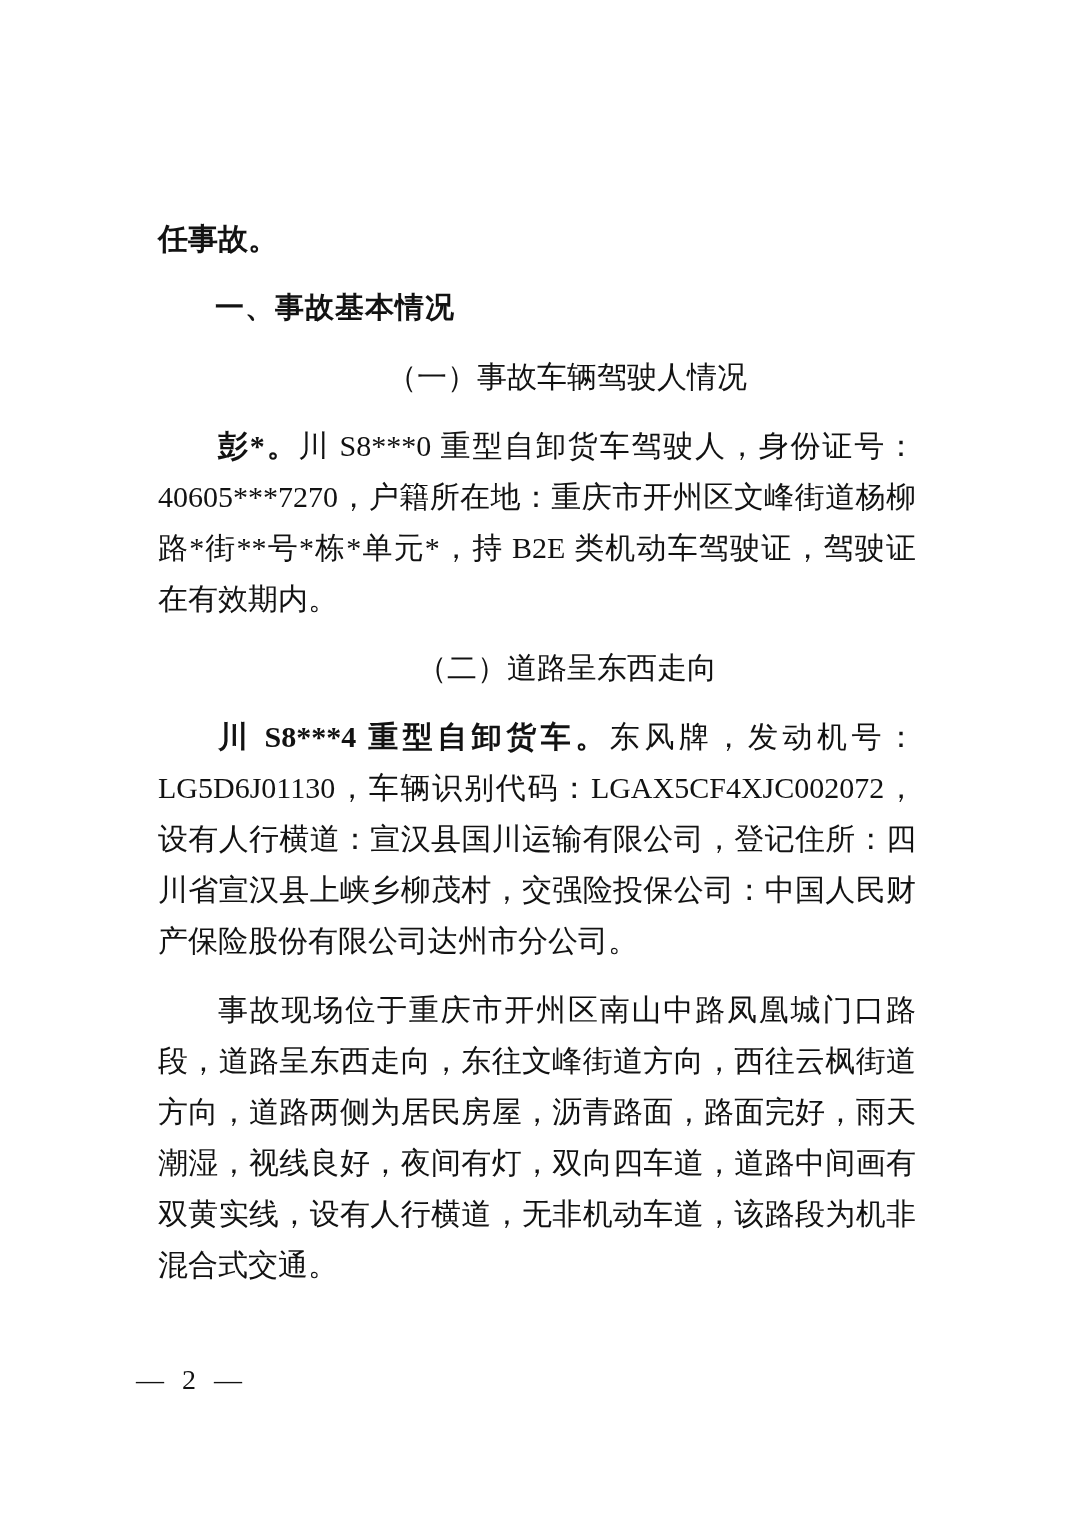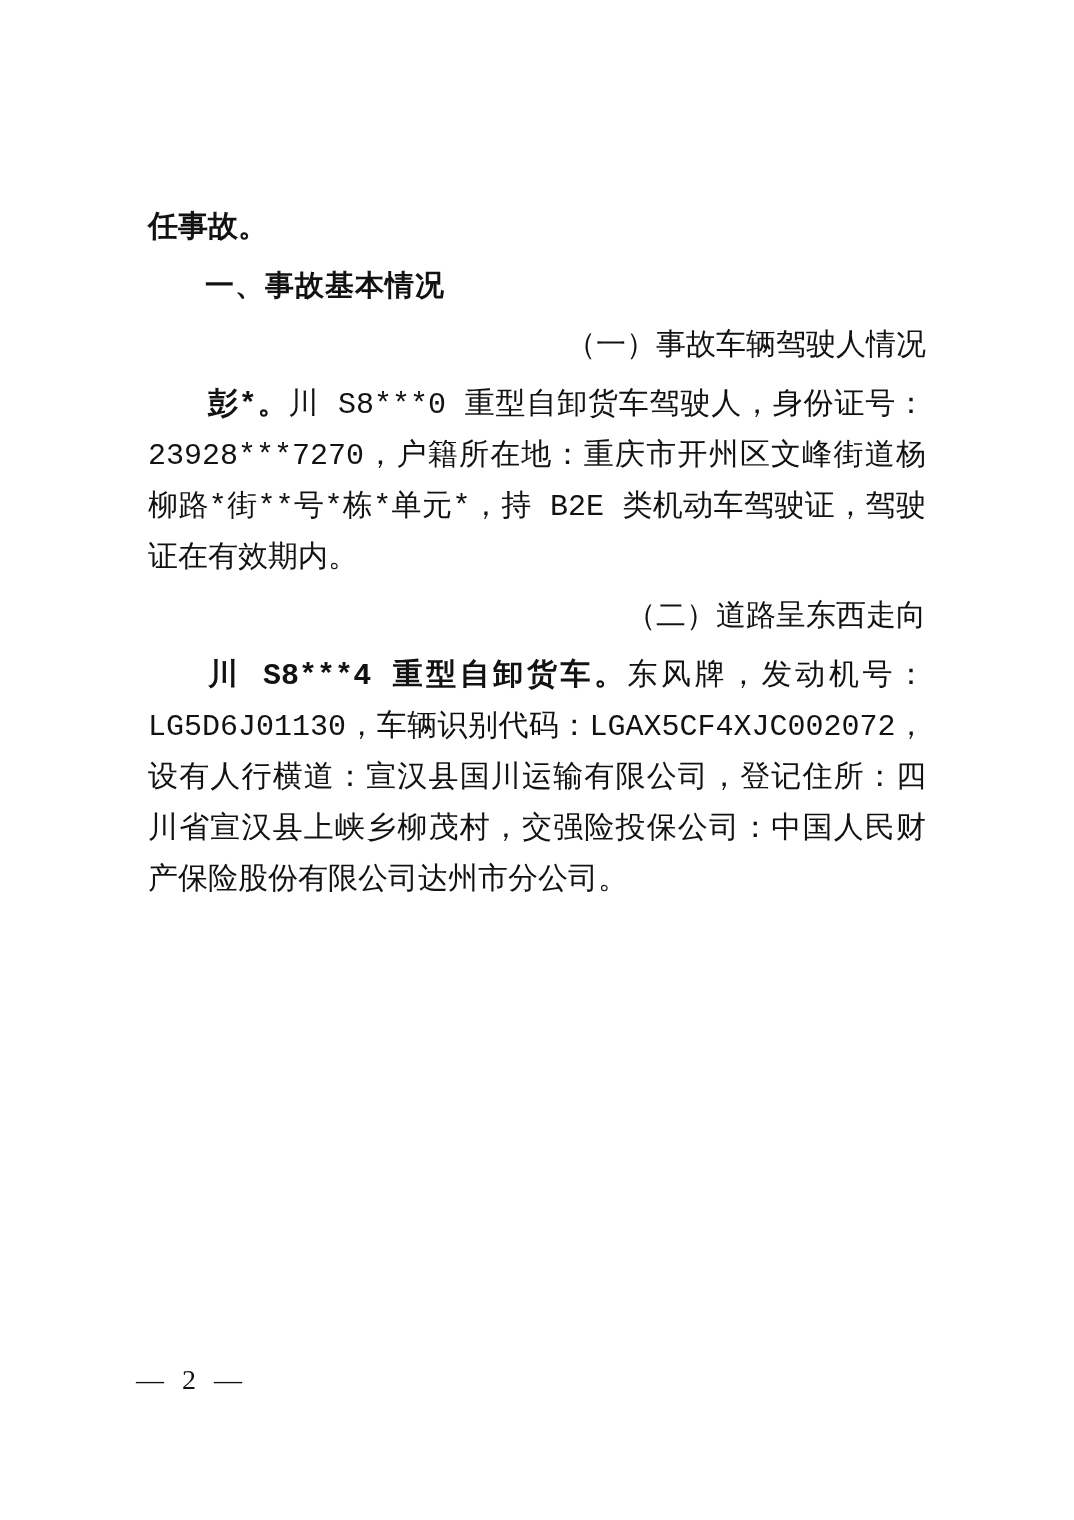--- a/index.html
+++ b/index.html
@@ -21,42 +21,41 @@
     top: 195px;
     width: 794px;
     font-family: "Liberation Serif", "DejaVu Serif", serif;
     font-size: 30px;
     line-height: 51px;
     text-align: justify;
     text-justify: inter-character;
     color: #121212;
   }
   .content p {
-    margin: 8px;
+    margin: 18px;
     padding: 0;
-    font-family: Liberation Mono, monospace;
   }
   
   .tail {
     font-weight: bold;
     text-align: left;
   }
   
   .h1 {
     font-family: "Liberation Sans", "DejaVu Sans", sans-serif;
     font-weight: bold;
     font-size: 29px;
     letter-spacing: 1px;
     text-indent: 57px;
     text-align: left;
   }
   
   .h2 {
     text-indent: 60px;
-    text-align: right;
+    text-align: center;
   }
   .indent {
     text-indent: 60px;
   }
   .lead {
     font-weight: bold;
   }
   .footer {
     position: absolute;
     left: 136px;
@@ -76,28 +75,29 @@
 <div class="page">
 
   <div class="content">
 
     <p class="tail">任事故。</p>
 
     <p class="h1">一、事故基本情况</p>
 
     <p class="h2">（一）事故车辆驾驶人情况</p>
 
-    <p class="indent"><span class="lead">彭*。</span><span>川 S8***0 重型自卸货车驾驶人，身份证号：23928***7270，户籍所在地：重庆市开州区文峰街道杨柳路*街**号*栋*单元*，持 B2E 类机动车驾驶证，驾驶证在有效期内。</span></p>
+    <p class="indent"><span class="lead">彭*。</span><span>川 S8***0 重型自卸货车驾驶人，身份证号：40605***7270，户籍所在地：重庆市开州区文峰街道杨柳路*街**号*栋*单元*，持 B2E 类机动车驾驶证，驾驶证在有效期内。</span></p>
 
     <p class="h2">（二）道路呈东西走向</p>
 
     <p class="indent"><span class="lead">川 S8***4 重型自卸货车。</span><span>东风牌，发动机号：LG5D6J01130，车辆识别代码：LGAX5CF4XJC002072，设有人行横道：宣汉县国川运输有限公司，登记住所：四川省宣汉县上峡乡柳茂村，交强险投保公司：中国人民财产保险股份有限公司达州市分公司。</span></p>
 
 
 
+    <p class="indent">事故现场位于重庆市开州区南山中路凤凰城门口路段，道路呈东西走向，东往文峰街道方向，西往云枫街道方向，道路两侧为居民房屋，沥青路面，路面完好，雨天潮湿，视线良好，夜间有灯，双向四车道，道路中间画有双黄实线，设有人行横道，无非机动车道，该路段为机非混合式交通。</p>
 
   </div>
 
   <div class="footer">
     <span>—</span>
     <span>2</span>
     <span>—</span>
   </div>
 
 </div>

